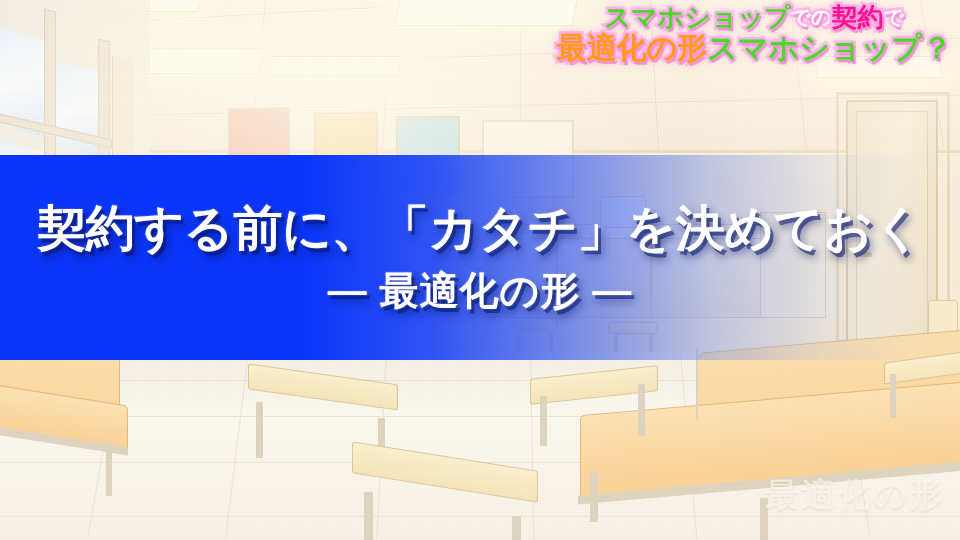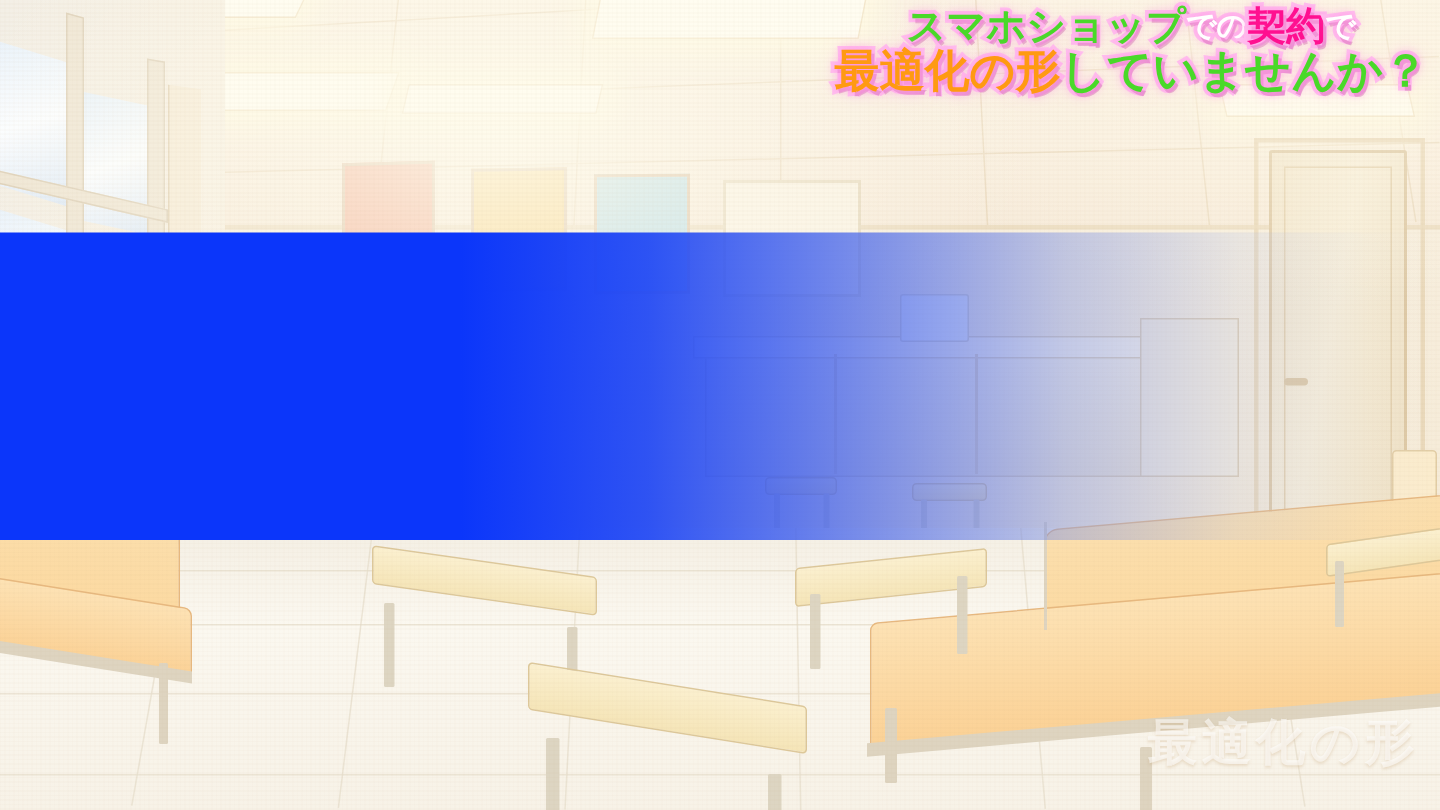--- a/index.html
+++ b/index.html
@@ -340,25 +340,29 @@
       <div class="table-top" style="left:0;top:0;width:96px;height:22px;transform:skewY(-8deg);"></div>
       <div class="table-leg" style="left:6px;top:18px;width:6px;height:44px;"></div>
     </div>
 
     <div class="wash"></div>
     <div class="grain"></div>
   </div>
 
   <div class="banner"></div>
 
+  <div class="title-wrap">
+    <div class="title-main">契約する前に、「カタチ」を決めておく</div>
+    <div class="title-sub">— 最適化の形 —</div>
+  </div>
 
   <div class="sticker">
     <span class="ln ln1">
       <span class="seg fx c-green">スマホショップ</span><span class="seg fx c-white sz-sm">での</span><span class="seg fx c-magenta">契約</span><span class="seg fx c-white sz-sm">で</span>
     </span>
     <span class="ln ln2">
-      <span class="seg fx c-orange">最適化の形</span><span class="seg fx c-green">していませんか？</span>
+      <span class="seg fx c-orange">最適化の形</span><span class="seg fx c-green">スマホショップ？</span>
     </span>
   </div>
 
   <div class="watermark">最適化の形</div>
 
 </div>
 
 </body></html>

